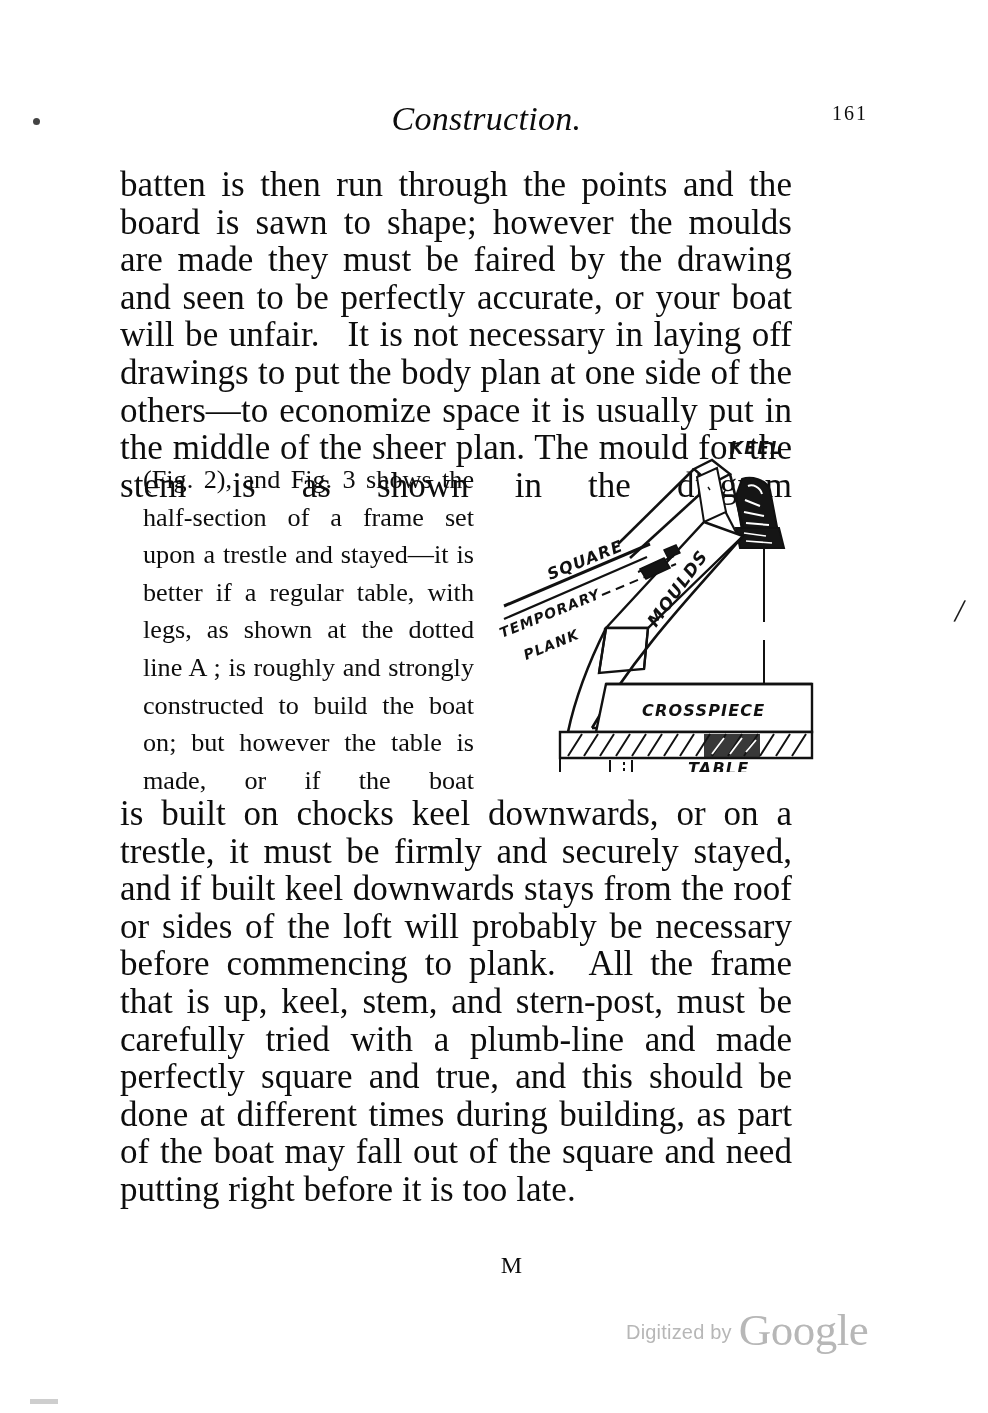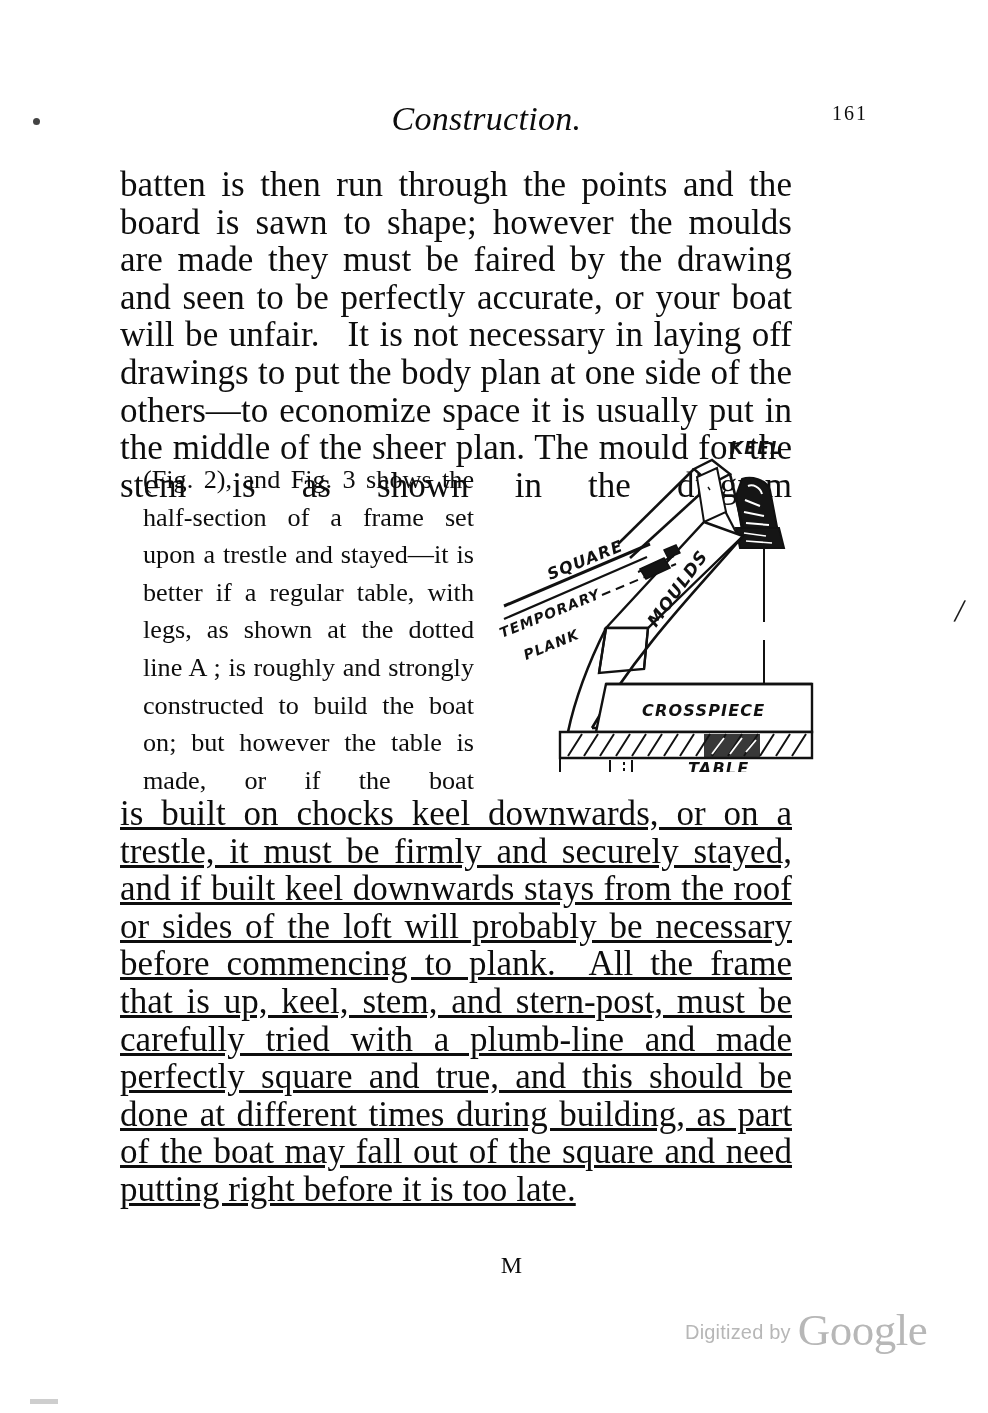--- a/index.html
+++ b/index.html
@@ -72,21 +72,21 @@
     left: 132px;
     width: 353px;
     font-size: 26.2px;
     line-height: 37.6px;
     text-align: justify;
     text-align-last: justify;
   }
   .col-narrow p { margin: 11px; }
 
   
-  .flush { text-align-last: left; text-decoration: underline; }
+  .flush { text-align-last: left; }
 
   
   .figure {
     position: absolute;
     left: 498px;
     top: 432px;
     width: 320px;
     height: 340px;
   }
   .figure svg { display: block; width: 100%; height: 100%; }
@@ -137,21 +137,21 @@
     top: 1399px;
     width: 28px;
     height: 5px;
     background: #b9b9b9;
     opacity: 0.7;
   }
 
   
   .watermark {
     position: absolute;
-    left: 685px;
+    left: 626px;
     top: 1304px;
     color: #b7b7b7;
     white-space: nowrap;
     user-select: none;
     text-align: center;
   }
   .wm-prefix {
     font-family: "Liberation Sans", "DejaVu Sans", sans-serif;
     font-size: 20px;
     letter-spacing: 0.2px;

